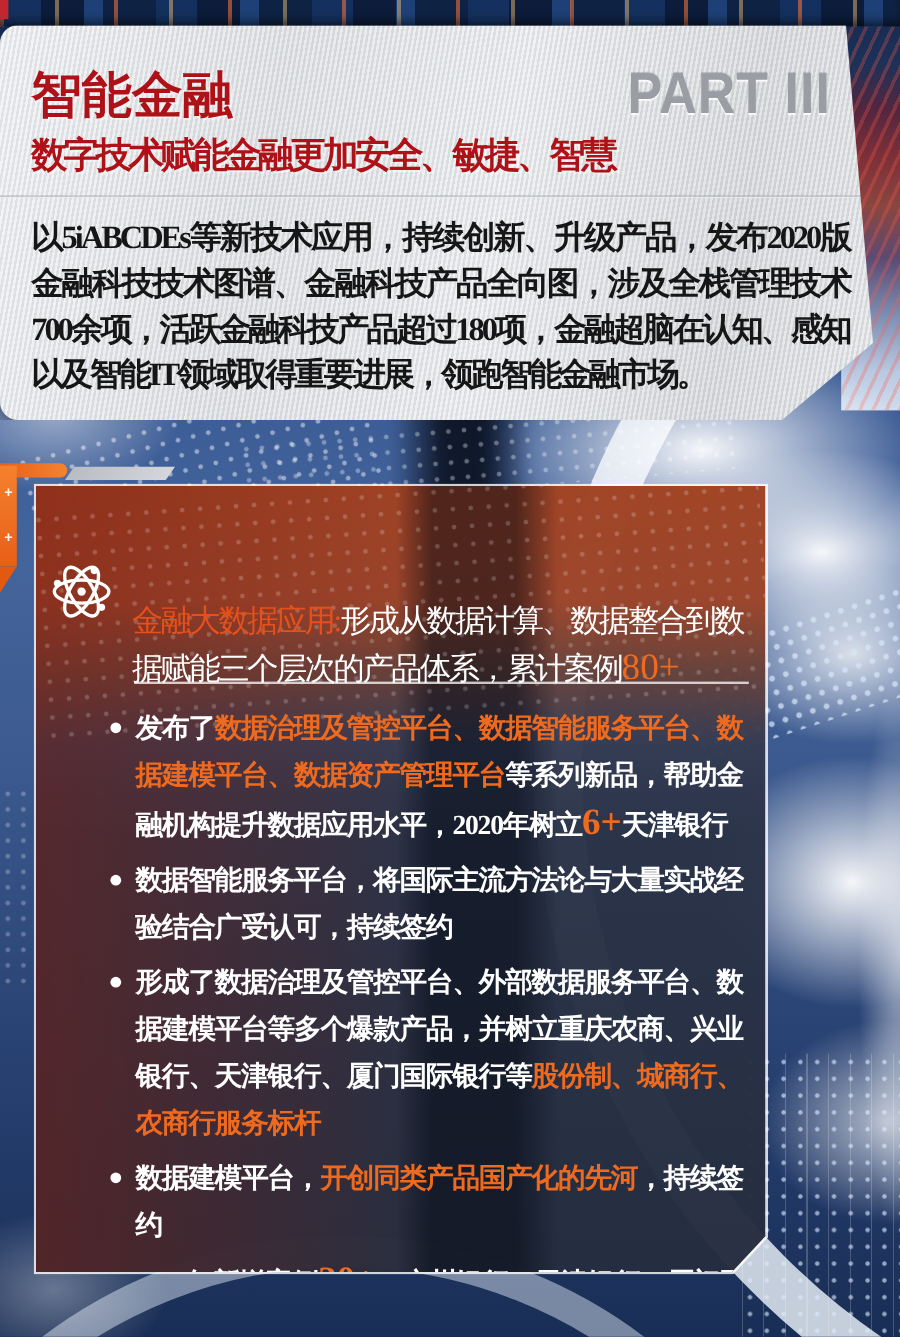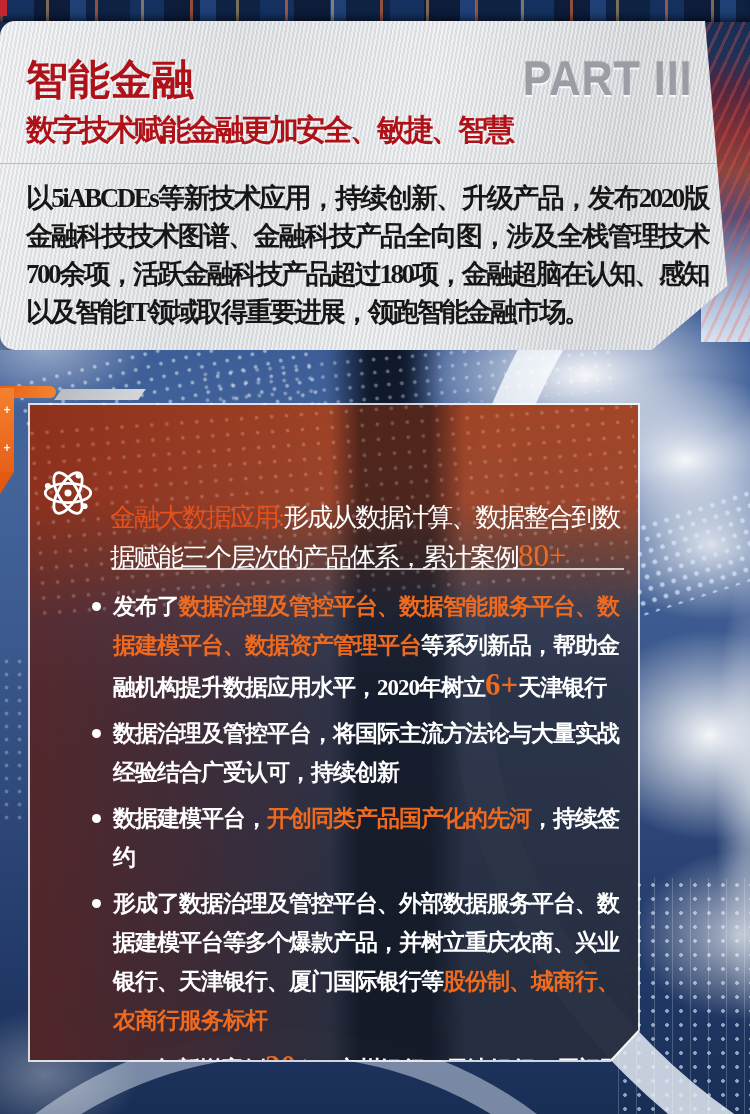--- a/index.html
+++ b/index.html
@@ -171,21 +171,21 @@
           <circle cx="51" cy="47" r="3.4" fill="#ffffff"></circle>
           <circle cx="44" cy="12" r="3.4" fill="#ffffff"></circle>
         </svg>
       </div>
       <div class="card-heading">
         <span class="hl">金融大数据应用:</span><span id="heading-rest"><span class="seg-w">形成从数据计算、数据整合到数据赋能三个层次的产品体系，累计案例</span><span class="seg-ob">80+</span></span>
       </div>
       <div class="card-divider"></div>
       <ul class="bullets" id="bullet-list">
           <li><span class="bullet-dot"></span><span class="seg-w">发布了</span><span class="seg-o">数据治理及管控平台、数据智能服务平台、数据建模平台、数据资产管理平台</span><span class="seg-w">等系列新品，帮助金融机构提升数据应用水平，2020年树立</span><span class="seg-ob">6+</span><span class="seg-w">天津银行</span></li>
-          <li><span class="bullet-dot"></span><span class="seg-w">数据治理及管控平台，将国际主流方法论与大量实战经验结合广受认可，持续创新</span></li>
+          <li><span class="bullet-dot"></span><span class="seg-w">数据智能服务平台，将国际主流方法论与大量实战经验结合广受认可，持续签约</span></li>
+          <li><span class="bullet-dot"></span><span class="seg-w">形成了数据治理及管控平台、外部数据服务平台、数据建模平台等多个爆款产品，并树立重庆农商、兴业银行、天津银行、厦门国际银行等</span><span class="seg-o">股份制、城商行、农商行服务标杆</span></li>
           <li><span class="bullet-dot"></span><span class="seg-w">数据建模平台，</span><span class="seg-o">开创同类产品国产化的先河</span><span class="seg-w">，持续签约</span></li>
-          <li><span class="bullet-dot"></span><span class="seg-w">形成了数据治理及管控平台、外部数据服务平台、数据建模平台等多个爆款产品，并树立重庆农商、兴业银行、天津银行、厦门国际银行等</span><span class="seg-o">股份制、城商行、农商行服务标杆</span></li>
           <li><span class="seg-w">2020年新增案例</span><span class="seg-ob">20+</span><span class="seg-w">，广州银行、天津银行、厦门国际银行、西安银行、桂林银行、广东农信、齐鲁银行等</span></li>
         </ul>
     </div>
   </div>
 
 </div>
 
 </body></html>

